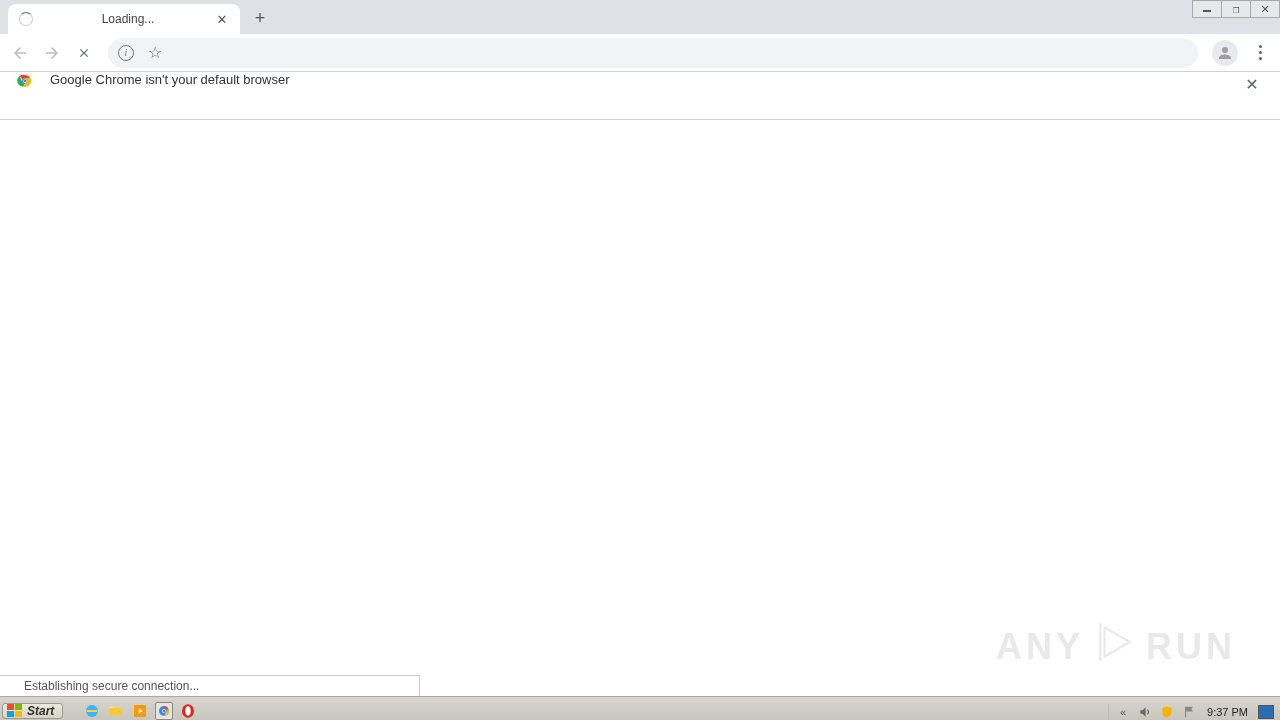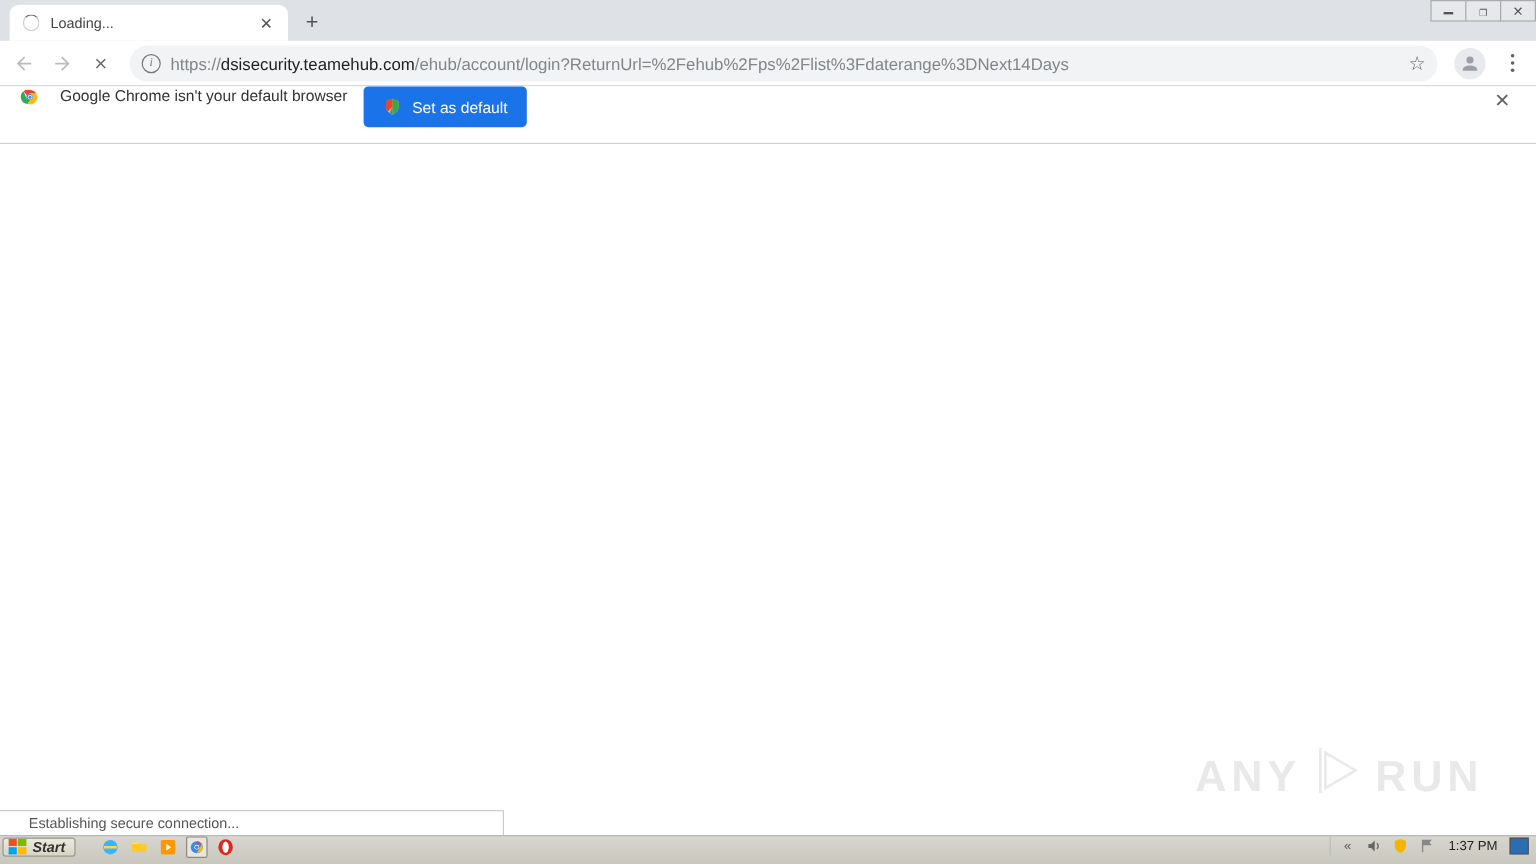--- a/index.html
+++ b/index.html
@@ -1,19 +1,19 @@
 <!DOCTYPE html>
 <html><head>
 <meta charset="utf-8">
 <style>
   * { margin: 0; padding: 0; box-sizing: border-box; }
   body { font-family: "Segoe UI", Tahoma, sans-serif; font-size: 12px; width: 1280px; height: 720px; overflow: hidden; background: #fff; position: relative; }
 
   
-  .tabbar { height: 34px; background: #dee1e6; display: flex; align-items: flex-end; position: relative; padding-left: 8px; }
+  .tabbar { height: 34px; background: #dee1e6; display: flex; align-items: flex-end; position: relative; padding-left: 8px; text-align: center; }
   .tab { width: 232px; height: 30px; background: #fff; border-radius: 8px 8px 0 0; display: flex; align-items: center; padding: 0 10px; position: relative; margin-top: 4px; }
   .tab .favicon { width: 16px; height: 16px; margin-right: 8px; display: flex; align-items: center; justify-content: center; }
   .tab .spinner { width: 14px; height: 14px; border: 1.5px solid #ccc; border-top-color: #666; border-radius: 50%; }
   .tab .title { flex: 1; color: #444; font-size: 12px; white-space: nowrap; overflow: hidden; }
   .tab .close { width: 16px; height: 16px; display: flex; align-items: center; justify-content: center; color: #555; font-size: 13px; }
   .newtab { width: 28px; height: 28px; display: flex; align-items: center; justify-content: center; color: #555; font-size: 18px; margin-left: 6px; margin-bottom: 2px; }
 
   .window-controls { position: absolute; right: 0; top: 0; display: flex; }
   .window-controls .wc { width: 30px; height: 18px; border: 1px solid #aaa; background: #e6e8eb; margin-left: -1px; display: flex; align-items: center; justify-content: center; font-size: 11px; color: #555; }
   .window-controls .wc:first-child { border-top-left-radius: 0; }
@@ -51,21 +51,21 @@
   .content { position: absolute; top: 120px; left: 0; right: 0; bottom: 24px; background: #fff; }
 
   
   .page-status { position: absolute; left: 0; bottom: 24px; background: #fff; border: 1px solid #ccc; border-left: none; border-bottom: none; padding: 3px 24px; font-size: 12px; color: #555; min-width: 420px; }
 
   
   .watermark { position: absolute; right: 44px; bottom: 48px; color: #e9e9e9; font-size: 36px; font-weight: 600; letter-spacing: 4px; display: flex; align-items: center; gap: 10px; font-family: Arial, sans-serif; }
   .watermark .tri { display:inline-block; }
 
   
-  .taskbar { position: absolute; left: 0; right: 0; bottom: 0; height: 24px; background: linear-gradient(#d7d6cf, #c9c7bd); border-top: 1px solid #aaa; display: flex; align-items: flex-start; gap: 12px; }
+  .taskbar { position: absolute; left: 0; right: 0; bottom: 0; height: 24px; background: linear-gradient(#d7d6cf, #c9c7bd); border-top: 1px solid #aaa; display: flex; align-items: flex-end; gap: 12px; }
   .start { display: flex; align-items: center; padding: 0 8px 0 4px; border: 1px solid #9a9a90; background: linear-gradient(#eceade,#d7d4c5); margin: 1px 2px; border-radius: 3px; font-weight: bold; font-size: 12px; font-style: italic; color: #333; gap: 4px; }
   .winflag { width: 16px; height: 14px; display: inline-block; }
   .tb-items { display: flex; align-items: center; gap: 6px; padding: 0 6px; }
   .tb-ico { width: 18px; height: 18px; display: flex; align-items: center; justify-content: center; border-radius: 2px; }
   .tb-ico.active { border: 1px solid #888; background: #e8e6da; padding: 0 2px; }
   .tray { margin-left: auto; display: flex; align-items: center; gap: 6px; padding: 0 6px; border-left: 1px solid #bbb; }
   .tray-ico { width: 16px; height: 16px; display: flex; align-items: center; justify-content: center; color: #555; font-size: 11px; }
   .clock { font-size: 11px; color: #222; padding: 0 4px; }
   .desk { width: 18px; height: 14px; background: #2a6db5; border: 1px solid #555; }
 </style>
@@ -101,23 +101,20 @@
       </svg>
   </div>
   <div class="tb-btn">
     <svg class="stop-svg" viewBox="0 0 24 24">
         <path fill="currentColor" d="M19 6.4 17.6 5 12 10.6 6.4 5 5 6.4 10.6 12 5 17.6 6.4 19 12 13.4 17.6 19 19 17.6 13.4 12z"></path>
       </svg>
   </div>
 
   <div class="omnibox">
     <span class="info-icon">i</span>
-    <span class="url">
-      <span>https://</span><span class="host">dsisecurity.teamehub.com</span><span>/ehub/account/login?ReturnUrl=%2Fehub%2Fps%2Flist%3Fdaterange%3DNext14Days</span>
-    </span>
     <span class="star">☆</span>
   </div>
 
   <div class="profile">
     <svg width="18" height="18" viewBox="0 0 24 24">
         <path fill="currentColor" d="M12 12a4 4 0 1 0-4-4 4 4 0 0 0 4 4zm0 2c-3 0-8 1.5-8 4.5V20h16v-1.5c0-3-5-4.5-8-4.5z"></path>
       </svg>
   </div>
   <div class="menu-dots">
       <span></span>
@@ -133,31 +130,20 @@
         <path fill="#EA4335" d="M24 8a16 16 0 0 1 13.9 8H24a8 8 0 0 0-7 4L9.7 10.5A16 16 0 0 1 24 8z"></path>
         <path fill="#4285F4" d="M24 16a8 8 0 1 1-8 8 8 8 0 0 1 8-8z"></path>
         <path fill="#34A853" d="M17 28 9.7 10.5A16 16 0 0 0 19 39.2L26 28a8 8 0 0 1-9 0z"></path>
         <path fill="#FBBC05" d="M37.9 16H24a8 8 0 0 1 2 12l-7 11.2A16 16 0 0 0 37.9 16z"></path>
         <circle cx="24" cy="24" r="6" fill="#4285F4"></circle>
         <circle cx="24" cy="24" r="5" fill="#fff"></circle>
         <circle cx="24" cy="24" r="3.5" fill="#4285F4"></circle>
       </svg>
   </span>
   <span class="infobar-text">Google Chrome isn't your default browser</span>
-  <button class="default-btn">
-    <span class="shield">
-      <svg viewBox="0 0 24 24">
-          <path fill="#FBBC05" d="M12 2 4 5v6c0 5 3.4 9.7 8 11 4.6-1.3 8-6 8-11V5z"></path>
-          <path fill="#34A853" d="M12 2v20c4.6-1.3 8-6 8-11V5z"></path>
-          <path fill="#EA4335" d="M12 2 4 5v6c0 2.5.9 5 2.3 7L12 12z"></path>
-          <path fill="#4285F4" d="M12 12v10c-1.3-.4-2.6-1-3.7-2L12 12z"></path>
-        </svg>
-    </span>
-    <span>Set as default</span>
-  </button>
   <span class="spacer"></span>
   <span class="close-ib">✕</span>
 </div>
 
 <div class="content"></div>
 
 <div class="watermark">
   <span>ANY</span>
   <span class="tri">
     <svg width="42" height="42" viewBox="0 0 40 40">
@@ -230,18 +216,18 @@
     <span class="tray-ico">
         <svg width="14" height="14" viewBox="0 0 24 24">
           <path fill="#f4b400" d="M12 2 4 5v6c0 5 3 9 8 11 5-2 8-6 8-11V5z"></path>
         </svg>
       </span>
     <span class="tray-ico">
         <svg width="14" height="14" viewBox="0 0 24 24">
           <path fill="#888" d="M5 3h2v18H5zM7 3h12l-3 4 3 4H7z"></path>
         </svg>
       </span>
-    <span class="clock">1:37 PM</span>
+    <span class="clock">9:37 PM</span>
     <span class="tray-ico">
         <span class="desk"></span>
       </span>
   </div>
 </div>
 
 </body></html>

